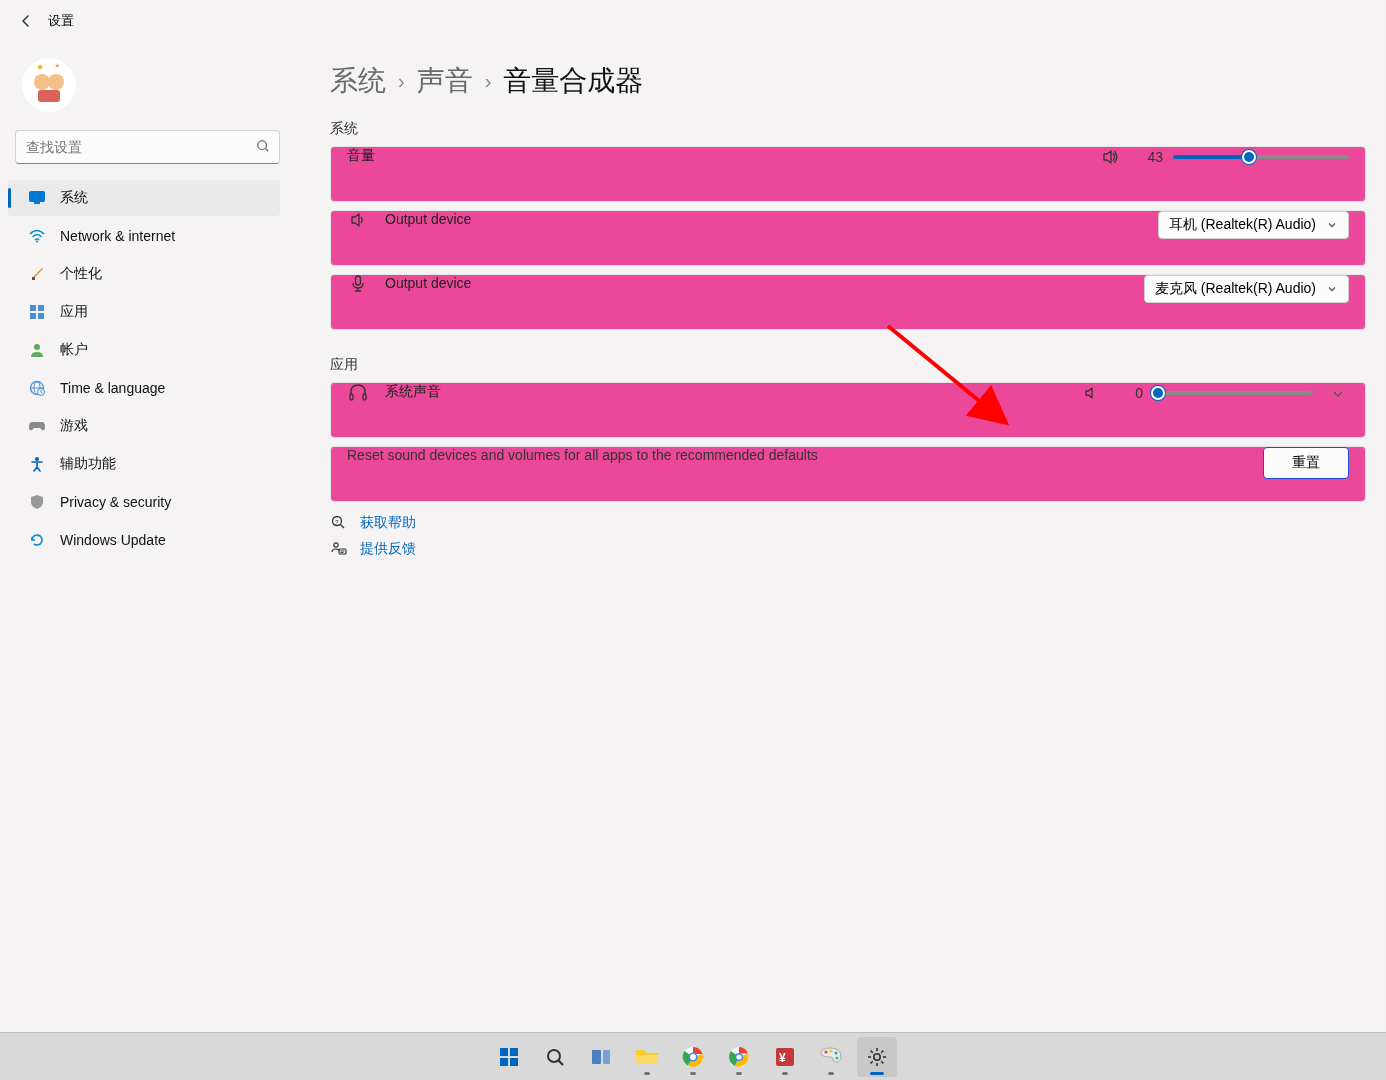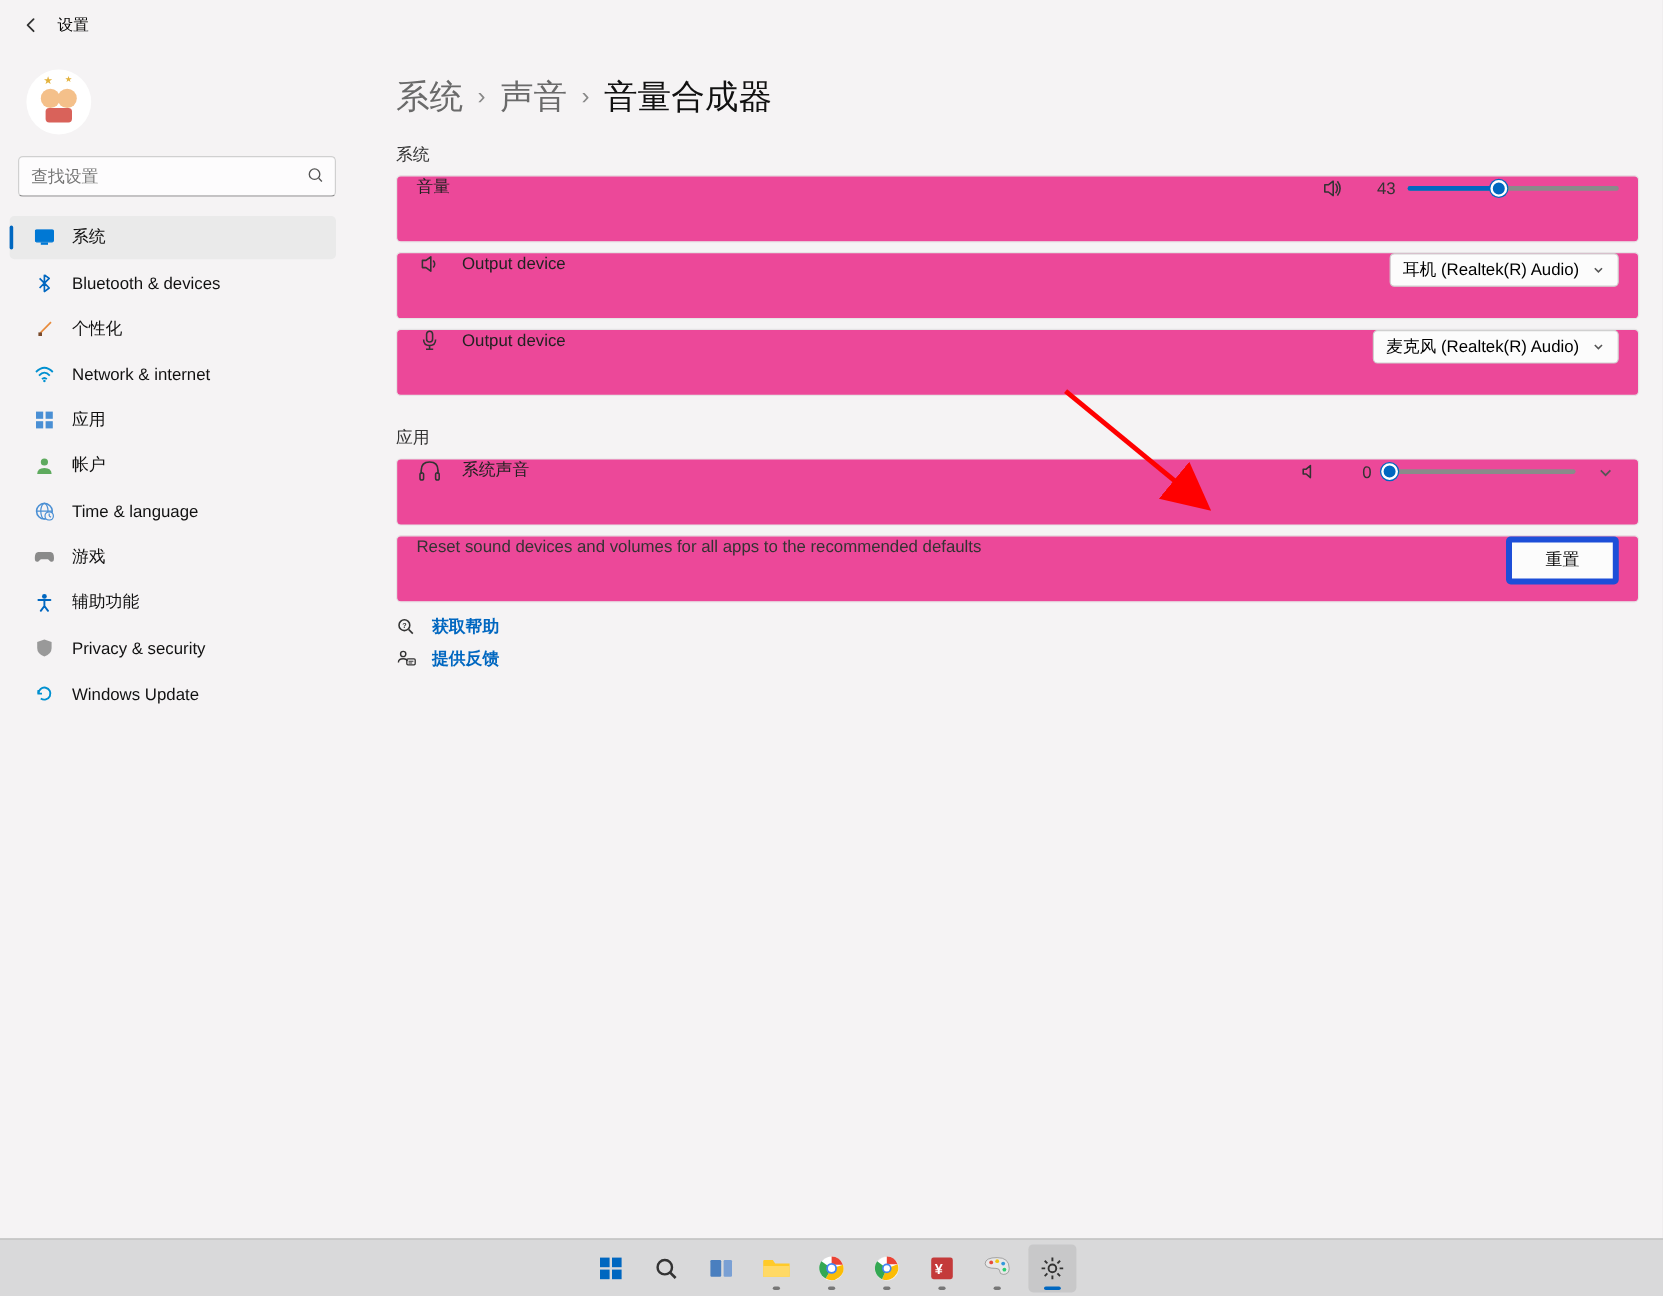--- a/index.html
+++ b/index.html
@@ -45,23 +45,23 @@
 .slider-fill { position: absolute; left: 0; top: 8px; height: 4px; background: #0067c0; border-radius: 2px; }
 .slider-thumb { position: absolute; top: 3px; width: 14px; height: 14px; background: #0067c0; border: 2px solid #fff; box-shadow: 0 0 0 1px #0067c0; border-radius: 50%; transform: translateX(-50%); }
 
 .slider-sm { width: 160px; }
 
 .dropdown { display: flex; align-items: center; border: 1px solid #d0d0d0; border-radius: 4px; background: #fcfcfc; padding: 4px 10px; cursor: pointer; gap: 10px; font-size: 14px; }
 .chevron { color: #555; }
 
 .expand-btn { margin-left: 14px; color: #555; cursor: pointer; padding: 4px; }
 
-.reset-btn { border: 5px solid #1d4ed8; border-radius: 4px; background: #fcfcfc; padding: 6px 28px; cursor: pointer; font-size: 14px; }
-
-.link-row { display: flex; align-items: center; gap: 12px; margin-top: 12px; font-size: 14px; font-weight: bold; }
+.reset-btn { border: 1px solid #1d4ed8; border-radius: 4px; background: #fcfcfc; padding: 6px 28px; cursor: pointer; font-size: 14px; }
+
+.link-row { display: flex; align-items: center; gap: 12px; margin-top: 12px; font-size: 14px; }
 .link-row a { color: #0067c0; text-decoration: none; cursor: pointer; }
 .link-icon { width: 18px; color: #333; display: flex; align-items: center; justify-content: center; }
 
 
 .red-arrow { position: absolute; pointer-events: none; }
 
 
 .taskbar { position: absolute; left: 0; right: 0; bottom: 0; height: 48px; background: #d9d9da; border-top: 1px solid #bbb; display: flex; align-items: center; justify-content: center; gap: 6px; }
 .task-item { width: 40px; height: 40px; display: flex; align-items: center; justify-content: center; border-radius: 4px; cursor: pointer; }
 .task-item.active { background: #c8c8c9; }
@@ -107,43 +107,35 @@
       <span class="nav-icon">
           <svg width="16" height="14" viewBox="0 0 16 14">
             <rect x="0.5" y="0.5" width="15" height="10" rx="1" fill="#0078d4" stroke="#0078d4"></rect>
             <rect x="5" y="11" width="6" height="2" fill="#0078d4"></rect>
           </svg>
         </span>
       <span>系统</span>
     </li>
     <li>
       <span class="nav-icon">
-          <svg width="14" height="16" viewBox="0 0 14 16">
-            <path d="M7 1 L11 4 L7 8 L11 12 L7 15 L7 1 M3 4 L7 8 M3 12 L7 8" stroke="#0067c0" stroke-width="1.4" fill="none" stroke-linejoin="round"></path>
-          </svg>
-        </span>
-      <span>Bluetooth &amp; devices</span>
-    </li>
-    <li>
-      <span class="nav-icon">
-          <svg width="16" height="16" viewBox="0 0 16 16">
-            <path d="M13 2 L14 3 L6 11 L4 12 L5 10 Z" fill="#e88b3c"></path>
-            <rect x="3" y="11" width="3" height="3" fill="#7a4a2a"></rect>
-          </svg>
-        </span>
-      <span>个性化</span>
-    </li>
-    <li>
-      <span class="nav-icon">
           <svg width="16" height="14" viewBox="0 0 16 14">
             <path d="M1 5 Q8 -2 15 5 M3.5 8 Q8 3 12.5 8 M6 11 Q8 9 10 11" stroke="#0090d0" stroke-width="1.5" fill="none"></path>
             <circle cx="8" cy="12.5" r="1" fill="#0090d0"></circle>
           </svg>
         </span>
       <span>Network &amp; internet</span>
+    </li>
+    <li>
+      <span class="nav-icon">
+          <svg width="16" height="16" viewBox="0 0 16 16">
+            <path d="M13 2 L14 3 L6 11 L4 12 L5 10 Z" fill="#e88b3c"></path>
+            <rect x="3" y="11" width="3" height="3" fill="#7a4a2a"></rect>
+          </svg>
+        </span>
+      <span>个性化</span>
     </li>
     <li>
       <span class="nav-icon">
           <svg width="16" height="16" viewBox="0 0 16 16">
             <rect x="1" y="1" width="6" height="6" fill="#4a8fd4"></rect>
             <rect x="9" y="1" width="6" height="6" fill="#4a8fd4"></rect>
             <rect x="1" y="9" width="6" height="6" fill="#4a8fd4"></rect>
             <rect x="9" y="9" width="6" height="6" fill="#4a8fd4"></rect>
           </svg>
         </span>

